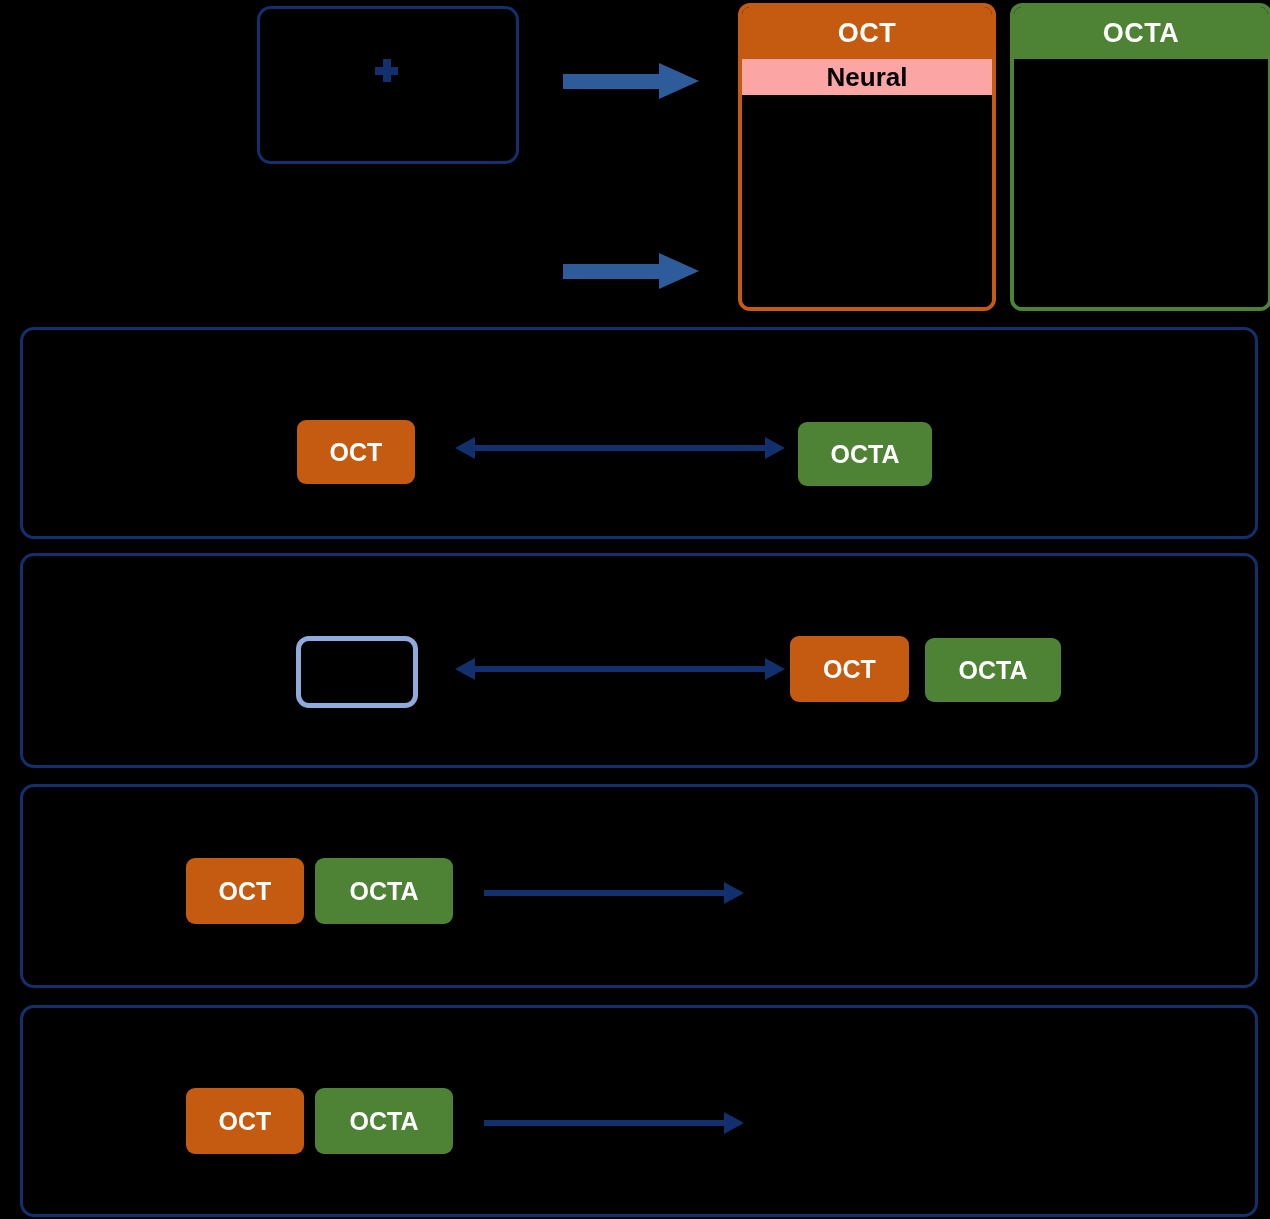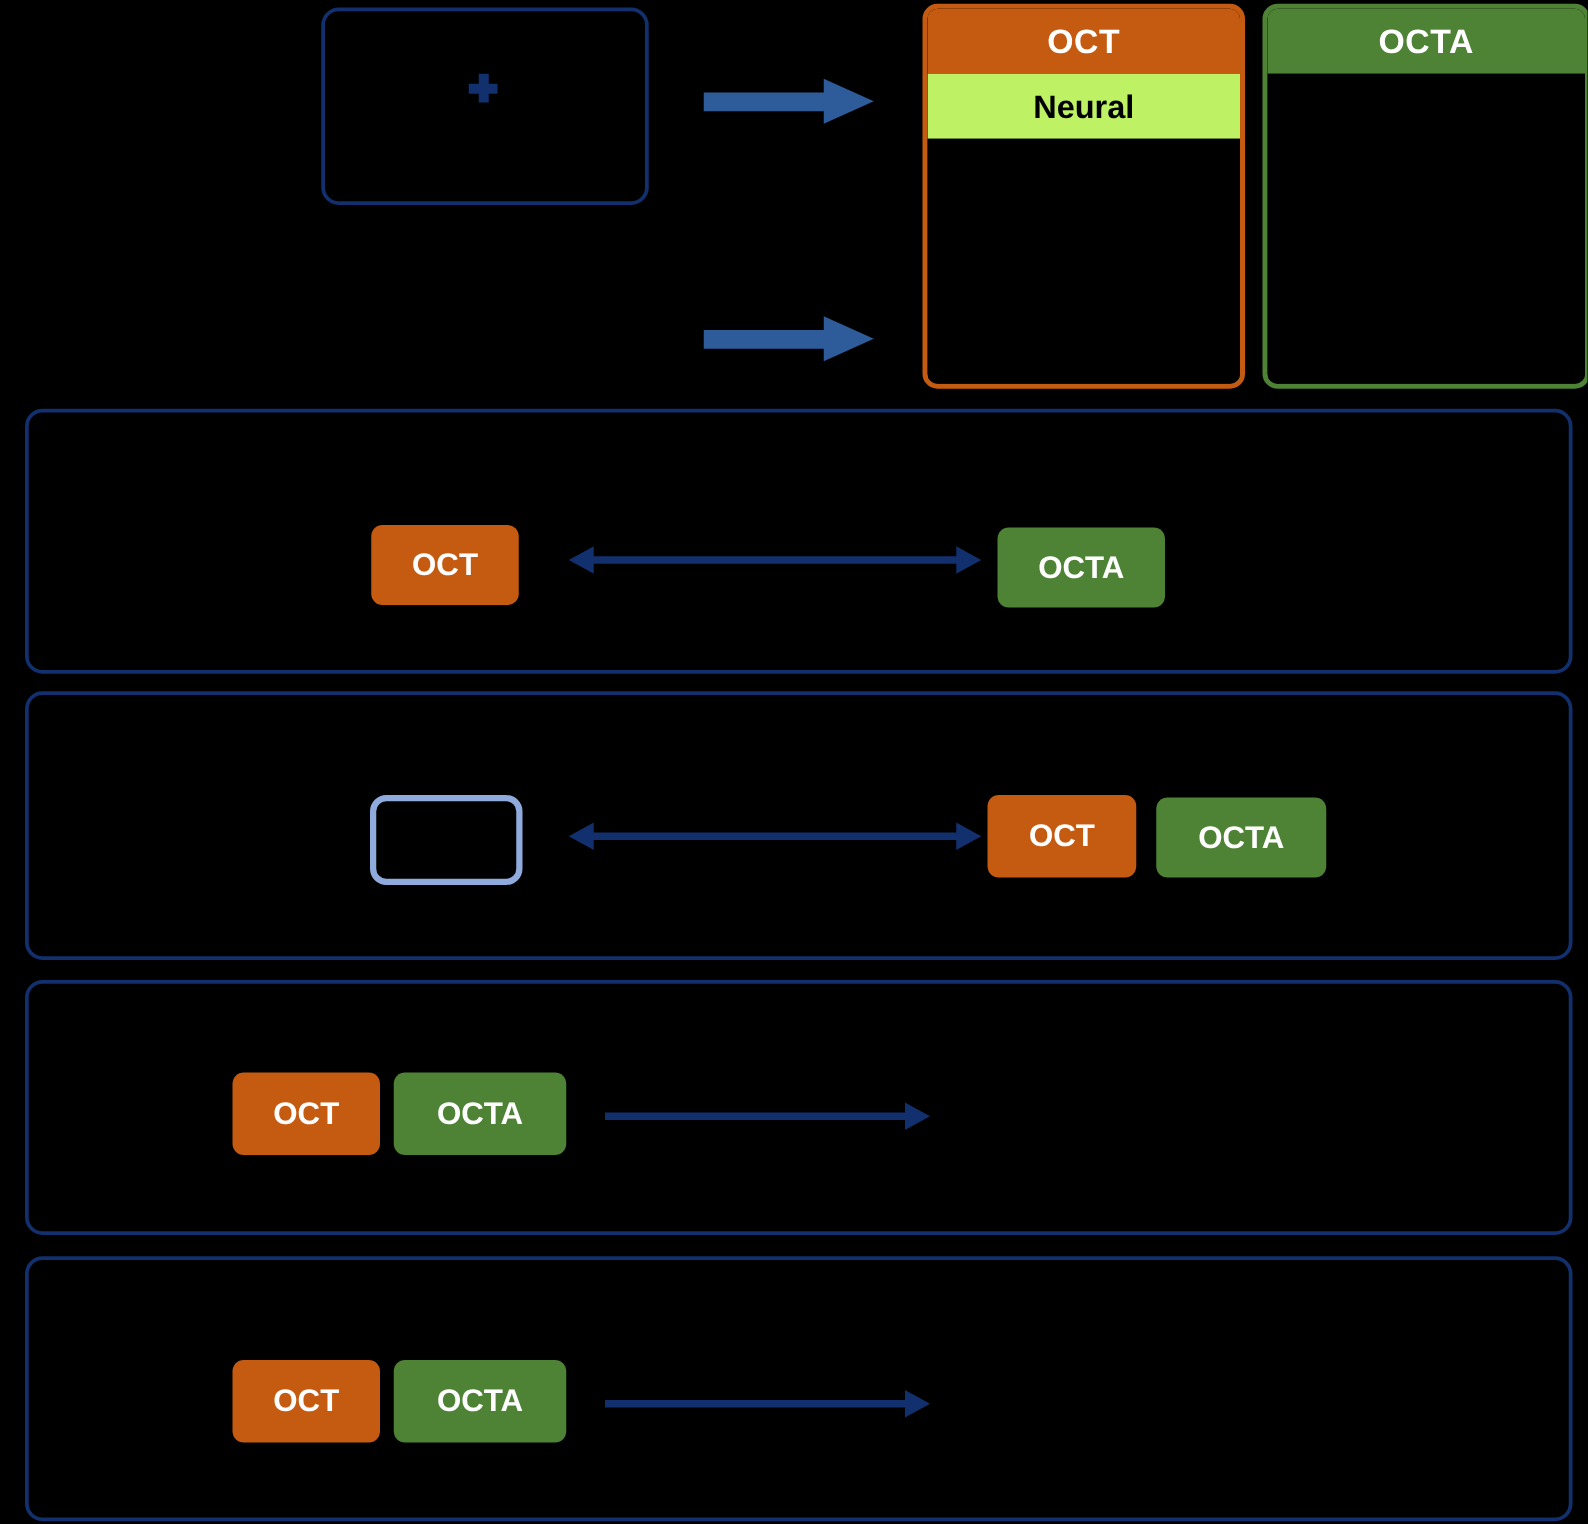--- a/index.html
+++ b/index.html
@@ -87,22 +87,22 @@
     height: 52px;
     display: flex;
     align-items: center;
     justify-content: center;
     color: #FFFFFF;
     font-size: 27px;
     font-weight: bold;
     letter-spacing: 0.5px;
   }
   .modality-card .card-band {
-    height: 52px;
-    background: #bef264;
+    height: 36px;
+    background: #fca5a5;
     display: flex;
     align-items: center;
     justify-content: center;
     color: #000000;
     font-size: 26px;
     font-weight: bold;
   }
   .modality-card .card-body {
     background: #000000;
     flex: 1;

